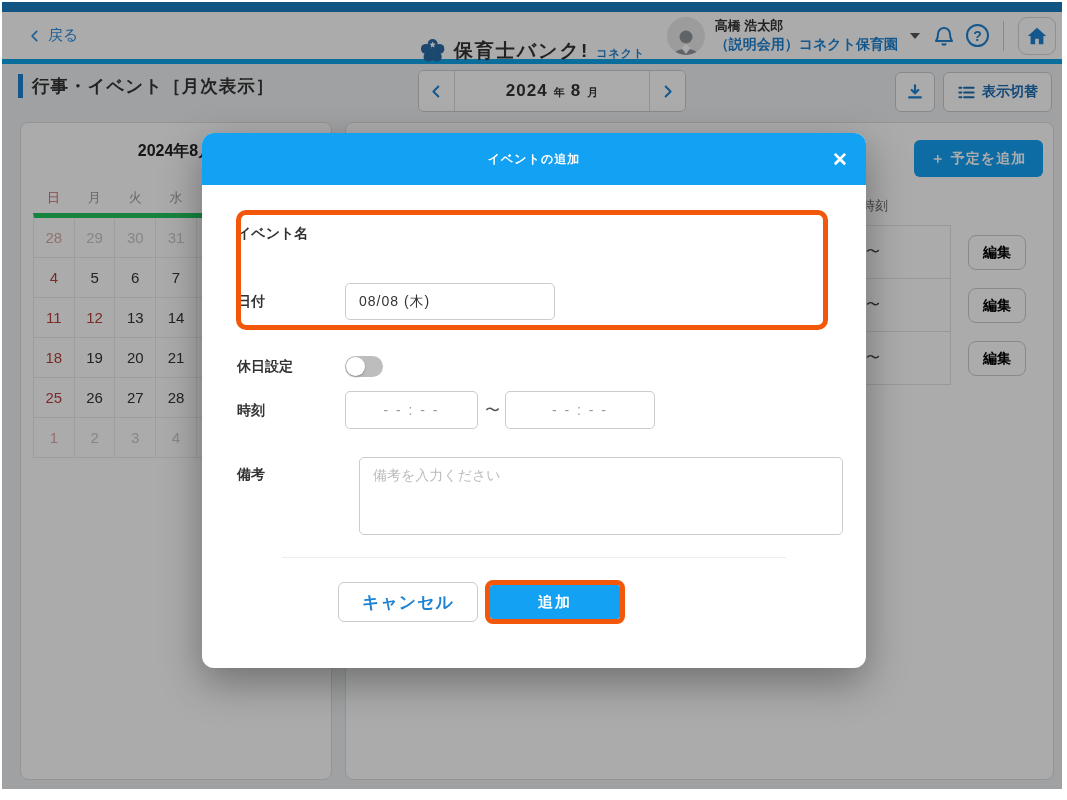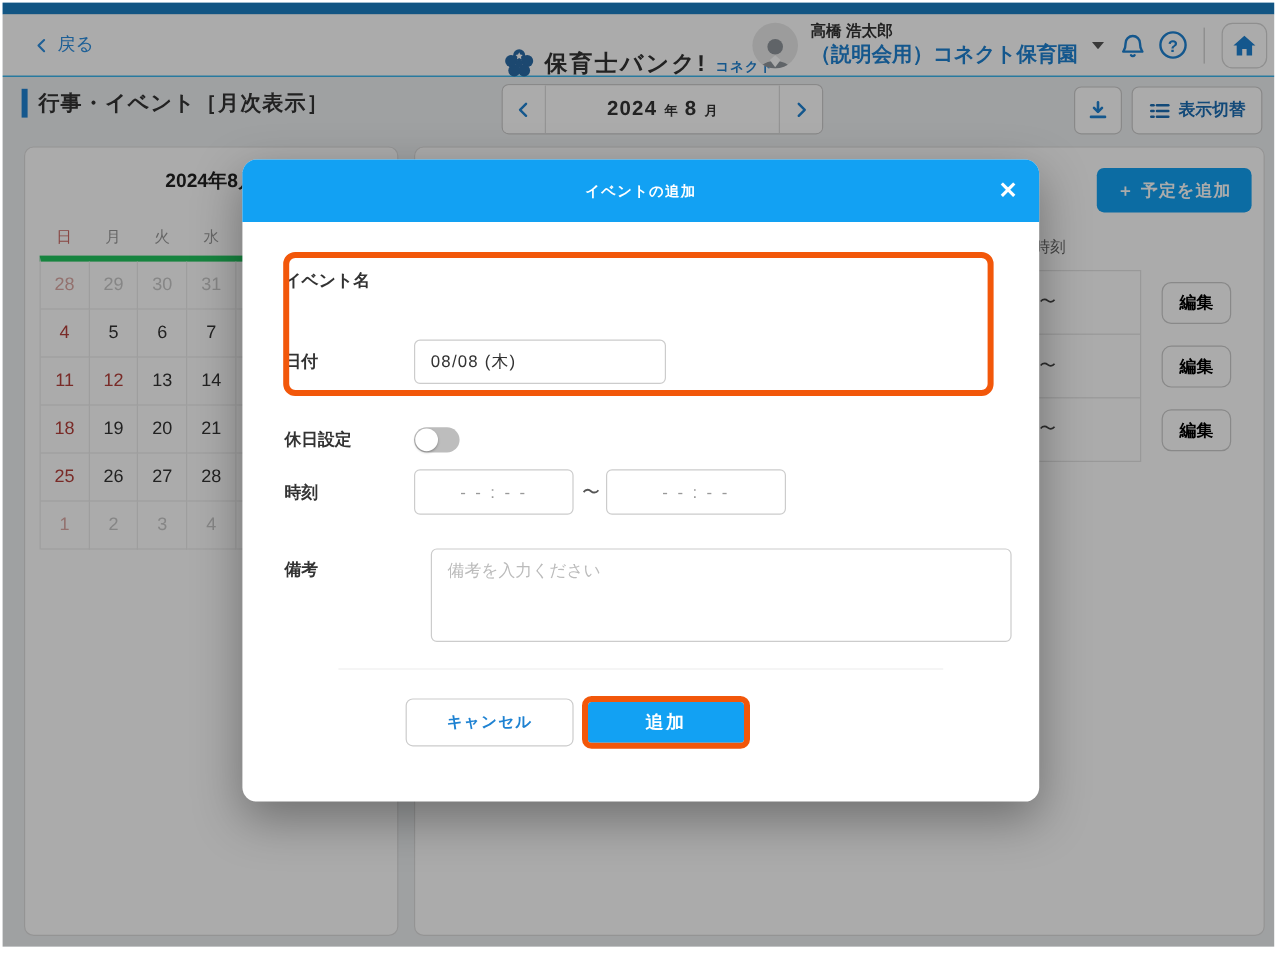--- a/index.html
+++ b/index.html
@@ -6,34 +6,34 @@
   html,body { width:1067px; height:800px; background:#fff; overflow:hidden;
     font-family:"Liberation Sans","DejaVu Sans",sans-serif; }
   .app { position:absolute; left:2px; top:2px; width:1060px; height:787px;
     background:#eef0f2; overflow:hidden; }
 
   
   .topbar { position:absolute; left:0; top:0; width:100%; height:10px; background:#1c7fc4; }
 
   
   .hdr { position:absolute; left:0; top:10px; width:100%; height:52px; background:#fff;
-    border-bottom:1px solid #0ea5e9; display:flex; align-items:center; }
+    border-bottom:5px solid #0ea5e9; display:flex; align-items:center; }
   .back { position:absolute; left:26px; top:0; height:100%; display:flex; align-items:center;
     gap:6px; color:#2e8fe0; font-size:15px; cursor:pointer; text-decoration:none; }
   .logo { position:absolute; left:50%; top:15px; transform:translateX(-50%); height:100%;
     display:flex; align-items:center; gap:7px; }
   .logo-main { font-size:19px; font-weight:bold; color:#333; letter-spacing:2px; }
   .logo-sub { font-size:11px; font-weight:bold; color:#1e82d2; margin-top:6px; letter-spacing:1px; }
   .user-cluster { position:absolute; right:6px; top:0; height:100%; display:flex;
     align-items:center; gap:10px; }
   .avatar { width:38px; height:38px; border-radius:50%; background:#e9e9e9; overflow:hidden;
     display:flex; align-items:flex-end; justify-content:center; cursor:pointer; }
   .user-text { line-height:1.35; cursor:pointer; }
   .user-name { font-size:13px; font-weight:bold; color:#333; }
-  .user-org  { font-size:17px; font-weight:bold; color:#1e82d2; }
+  .user-org  { font-size:14px; font-weight:bold; color:#1e82d2; }
   .caret { width:0; height:0; border-left:5px solid transparent; border-right:5px solid transparent;
     border-top:6px solid #555; margin:0 2px; }
   .icon-btn { background:none; border:none; cursor:pointer; display:flex; align-items:center; }
   .help-circle { width:23px; height:23px; border:2px solid #1e82d2; border-radius:50%;
     color:#1e82d2; font-size:14px; font-weight:bold; display:flex; align-items:center;
     justify-content:center; }
   .vdiv-hdr { width:1px; height:30px; background:#ccc; margin:0 4px; }
   .home-btn { width:38px; height:38px; border:1px solid #d5d5d5; border-radius:9px; background:#fff;
     display:flex; align-items:center; justify-content:center; cursor:pointer; }
 
@@ -117,21 +117,21 @@
   .in-time::placeholder { color:#999; }
   .in-t1 { position:absolute; left:143px; top:206px; width:133px; height:38px; }
   .in-t2 { position:absolute; left:303px; top:206px; width:150px; height:38px; }
   .m-tilde { position:absolute; left:283px; top:206px; height:38px; display:flex;
     align-items:center; font-size:15px; color:#555; }
   .in-notes { position:absolute; left:157px; top:272px; width:484px; height:78px; padding:9px 13px;
     resize:none; }
   .in-notes::placeholder { color:#bbb; }
   .m-div { position:absolute; left:80px; top:372px; width:504px; height:1px; background:#eee; }
   .btn-cancel { position:absolute; left:136px; top:397px; width:140px; height:40px; background:#fff;
-    border:1px solid #ccc; border-radius:6px; color:#1e82d2; font-size:13px; font-weight:bold;
+    border:1px solid #ccc; border-radius:6px; color:#1e82d2; font-size:17px; font-weight:bold;
     cursor:pointer; letter-spacing:1px; }
   .btn-add { position:absolute; left:288px; top:400px; width:130px; height:34px; background:#12a1f3;
     border:none; border-radius:3px; color:#fff; font-size:15px; font-weight:bold; cursor:pointer;
     letter-spacing:2px; }
 
   
   .anno { position:absolute; border:5px solid #f2570a; z-index:30; pointer-events:none; }
   .anno-fields { left:234px; top:208px; width:592px; height:120px; border-radius:10px; }
   .anno-submit { left:483px; top:578px; width:140px; height:44px; border-radius:8px; }
 

